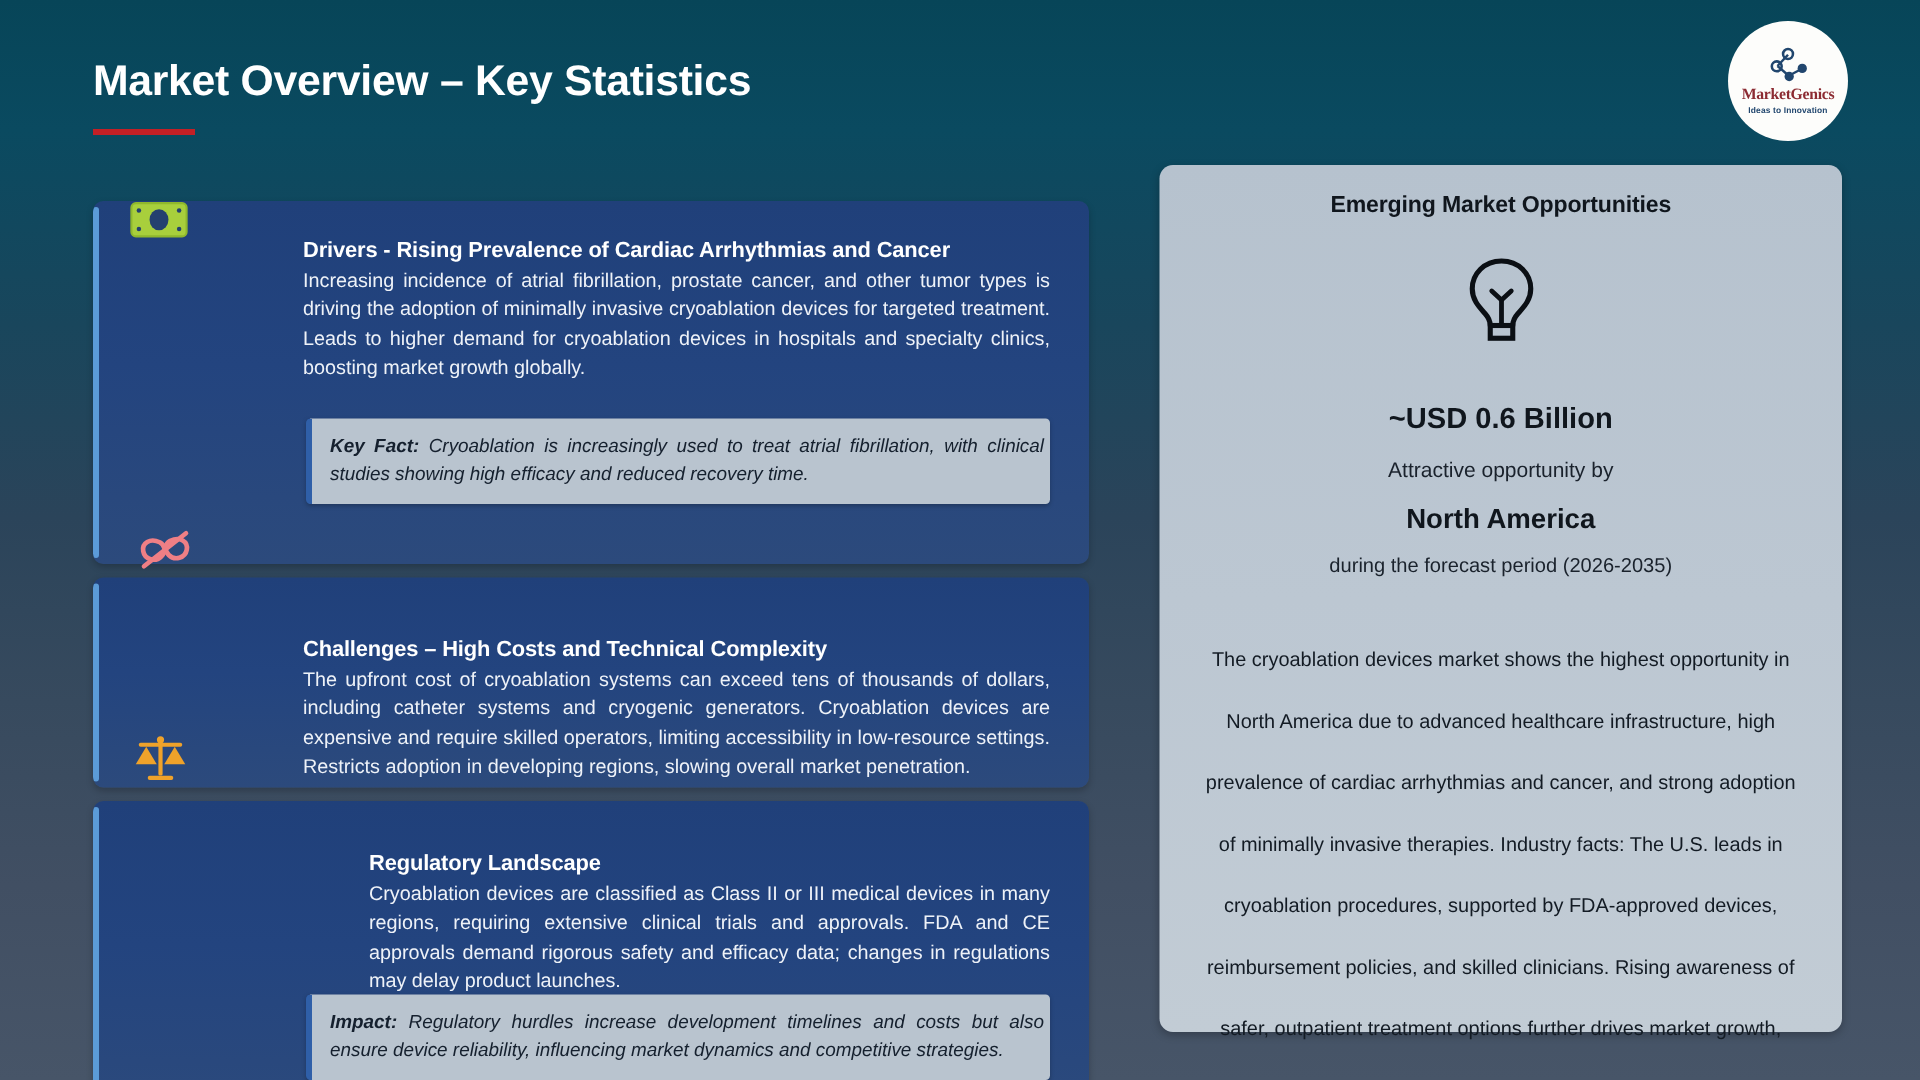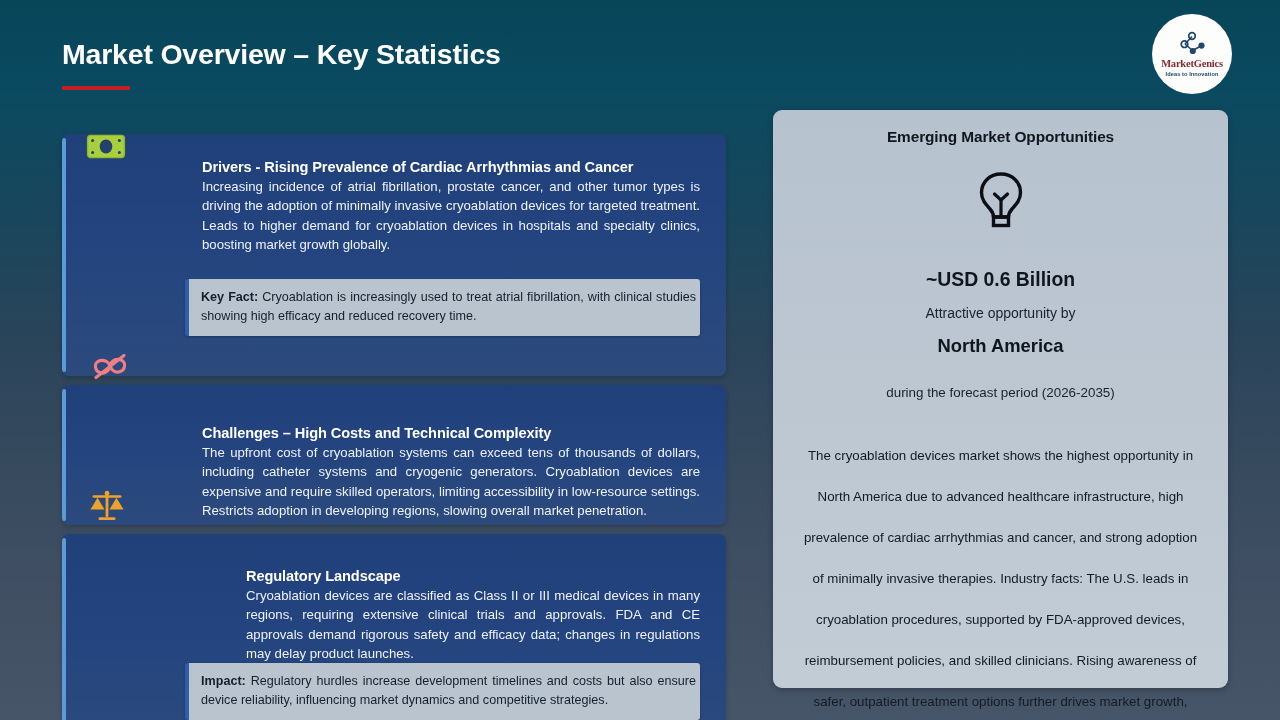--- a/index.html
+++ b/index.html
@@ -141,27 +141,28 @@
 
   .card-text {
     font-size: 13.2px;
     line-height: 19.3px;
     color: #eef2f8;
     text-align: justify;
   }
 
   .callout {
     position: absolute;
-    left: 123px;
+    left: 142px;
     right: 26px;
     background: #b9c4cf;
     border-left: 4px solid #2f5fa8;
     border-radius: 3px;
     padding: 9px 4px 10px 12px;
     box-shadow: 0 1px 3px rgba(0,0,0,0.25);
+    font-style: italic;
   }
   .callout-text {
     font-size: 12.6px;
     line-height: 18.8px;
     color: #15202e;
     text-align: justify;
   }
   .callout-label { font-weight: bold; }
 
   
@@ -203,21 +204,21 @@
     font-size: 14px;
     color: #1a222c;
   }
   .panel-region {
     margin-top: 14px;
     font-size: 18.4px;
     font-weight: bold;
     color: #10161d;
   }
   .panel-period {
-    margin-top: 28px;
+    margin-top: 12px;
     font-size: 13.4px;
     color: #1a222c;
   }
 
   .panel-paragraph {
     margin-top: 35px;
     font-size: 13.3px;
     line-height: 41px;
     color: #131b24;
     text-align: center;

